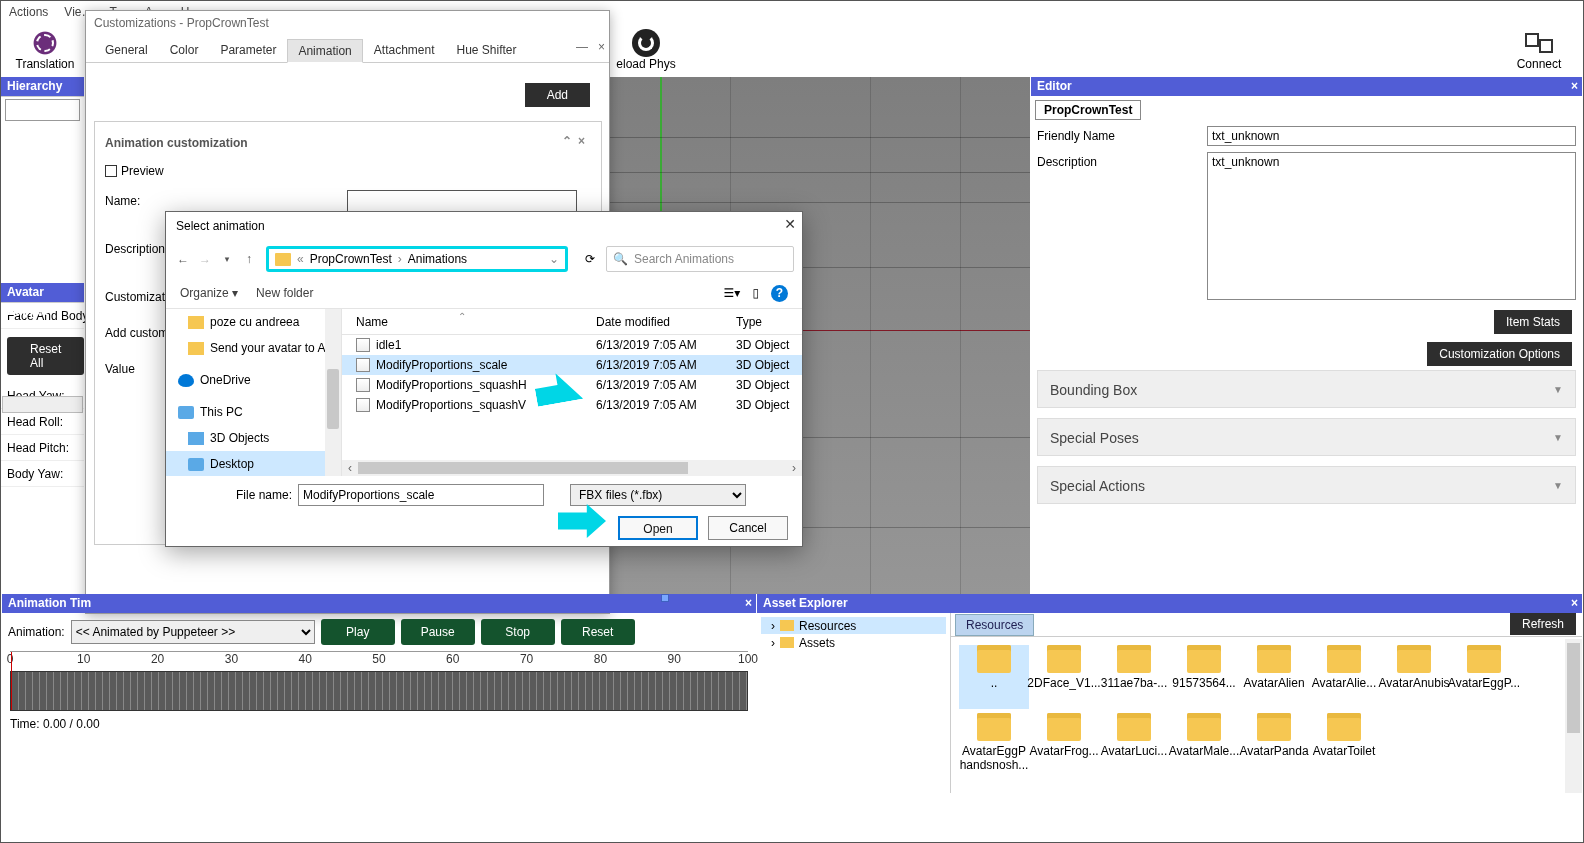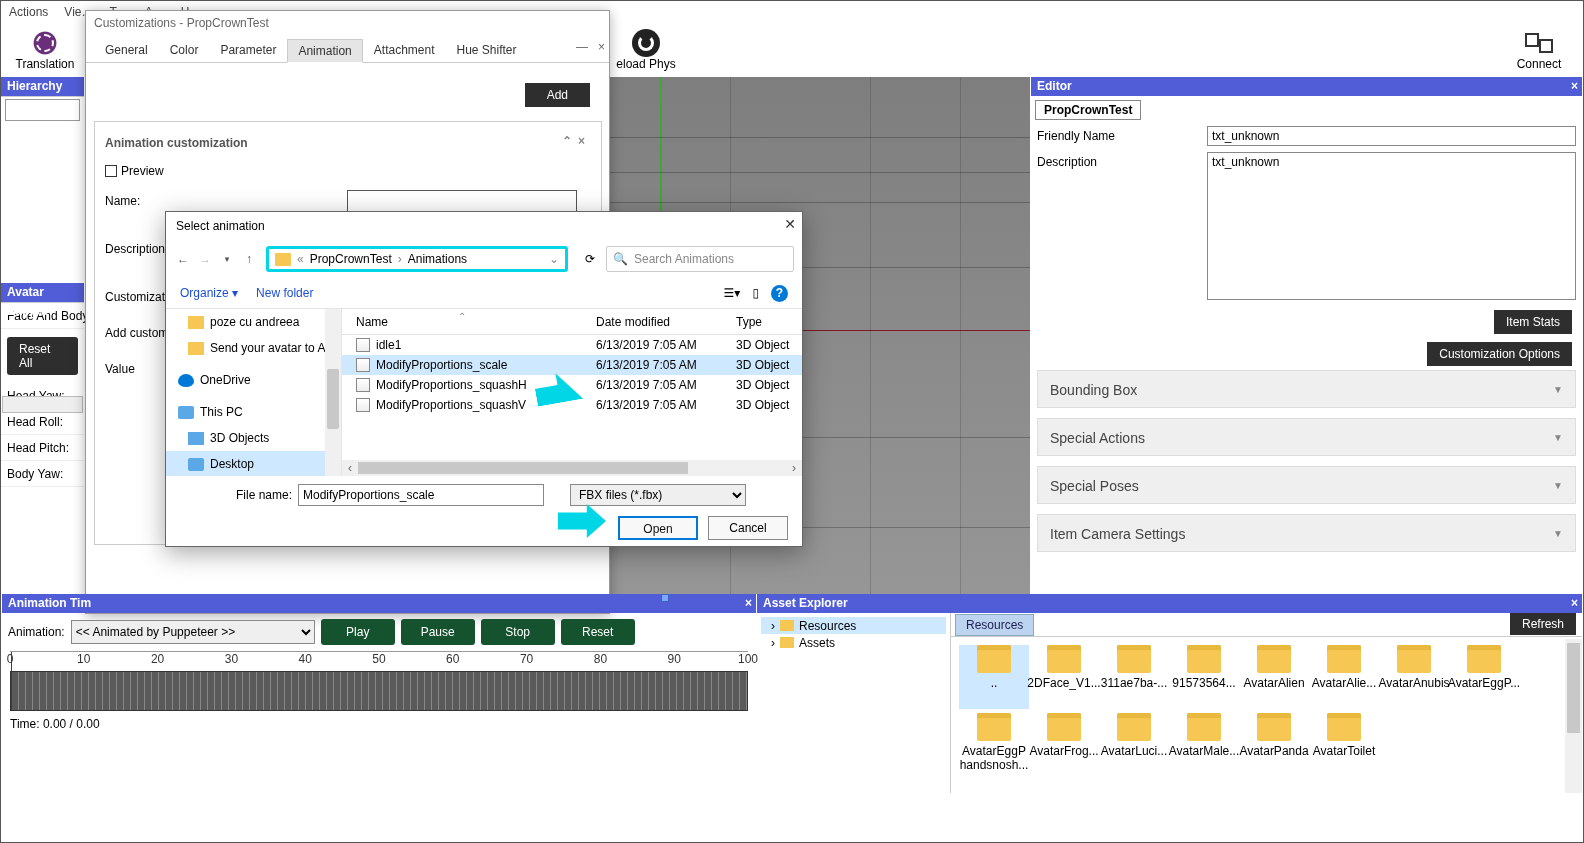--- a/index.html
+++ b/index.html
@@ -22,21 +22,21 @@
 .panel-hdr .x { position:absolute; right:4px; top:0; }
 .left-col { position:absolute; left:0; top:76px; width:83px; }
 .hier { border-top:1px solid #ccc; }
 .hier .searchbox{height:22px;border:1px solid #999;margin:2px 4px;background:#fff;}
 .tree{padding:2px 3px;font-size:11px;line-height:17px;}
 .tree .l1{padding-left:0;}
 .tree .l2{padding-left:12px;font-weight:700;}
 .tree .l3{padding-left:12px;}
 .avp{border-top:1px solid #ccc;}
 .avp-row{height:26px;line-height:26px;padding-left:6px;border-bottom:1px solid #eee;white-space:nowrap;}
-.reset-btn{display:inline-block;background:#2e2e2e;color:#fff;padding:5px 12px;margin:8px 6px;border-radius:3px;}
+.reset-btn{display:inline-block;background:#2e2e2e;color:#fff;padding:5px 23px;margin:8px 6px;border-radius:3px;}
 .hbar{position:absolute;left:1px;bottom:74px;width:81px;height:17px;background:#eee;border:1px solid #bbb;}
 
 
 .cust-win{position:absolute;left:84px;top:9px;width:525px;height:604px;background:#fff;border:1px solid #999;box-shadow:0 2px 12px rgba(0,0,0,.3);}
 .cust-title{height:24px;line-height:24px;padding-left:8px;color:#666;position:relative;}
 .cust-title .ctl{position:absolute;right:4px;display:flex;gap:10px;}
 .tabs{display:flex;height:28px;align-items:flex-end;padding-left:8px;border-bottom:1px solid #ccc;}
 .tab{padding:4px 10px;border:1px solid transparent;color:#333;}
 .tab.active{border:1px solid #ccc;border-bottom:1px solid #fff;background:#e5e5e5;margin-bottom:-1px;}
 .add-btn{position:absolute;right:19px;top:72px;background:#2e2e2e;color:#fff;padding:5px 22px;}
@@ -55,21 +55,21 @@
 .fd-title{height:28px;line-height:28px;padding-left:10px;}
 .fd-close{position:absolute;right:6px;top:4px;font-size:14px;color:#333;}
 .fd-nav{height:38px;display:flex;align-items:center;padding:0 8px;gap:4px;}
 .fd-arrow{width:18px;text-align:center;color:#555;}
 .fd-path{flex:1;height:26px;border:3px solid #00d6e6;border-radius:3px;display:flex;align-items:center;padding:0 6px;gap:6px;margin-left:4px;margin-right:6px;}
 .fd-path .folder-ic{width:16px;height:13px;background:#f6c752;border-radius:1px;}
 .fd-path .sep{color:#888;}
 .fd-refresh{width:24px;text-align:center;}
 .fd-search{width:188px;height:26px;border:1px solid #ccc;border-radius:2px;display:flex;align-items:center;padding:0 6px;color:#888;gap:6px;}
 .fd-toolbar{height:30px;display:flex;align-items:center;padding:0 14px;gap:18px;position:relative;}
-.fd-toolbar .blue{color:#1d4ed8;}
+.fd-toolbar .blue{color:#404040;}
 .fd-toolbar .right{position:absolute;right:14px;display:flex;align-items:center;gap:12px;}
 .fd-help{width:17px;height:17px;background:#0078d7;color:#fff;border-radius:50%;text-align:center;line-height:17px;font-weight:bold;}
 .fd-body{display:flex;height:168px;border-top:1px solid #e4e4e4;}
 .fd-side{width:176px;border-right:1px solid #e4e4e4;overflow:hidden;position:relative;}
 .fd-side-item{display:flex;align-items:center;height:26px;padding-left:22px;gap:6px;}
 .fd-side-item.sel{background:#cde8ff;}
 .fd-side-item .ic{width:16px;height:13px;background:#f6c752;}
 .fd-side-item .ic.pc{background:#5aa9e6;border-radius:2px;}
 .fd-side-item .ic.cloud{background:#0078d7;border-radius:50% 50% 50% 50% / 60% 60% 40% 40%;}
 .fd-side-item .ic.three{background:#5aa9e6;}
@@ -230,23 +230,22 @@
       </div>
     <div class="ed-form-row">
         <label>Description</label>
         <textarea style="">txt_unknown</textarea>
       </div>
     <div class="ed-darkbtn">Item Stats</div>
     <div style="clear:both;"></div>
     <div class="ed-darkbtn">Customization Options</div>
     <div class="ed-acc">
       <div class="ed-acc-item">Bounding Box</div>
+      <div class="ed-acc-item">Special Poses</div>
       <div class="ed-acc-item">Special Actions</div>
-      <div class="ed-acc-item">Special Poses</div>
-      <div class="ed-acc-item">Item Camera Settings</div>
     </div>
   </div>
 </div>
 
 <div class="cust-win">
   <div class="cust-title">
     <span>Customizations - PropCrownTest</span>
     <span class="ctl">
         <span>—</span>
         <span>×</span>

